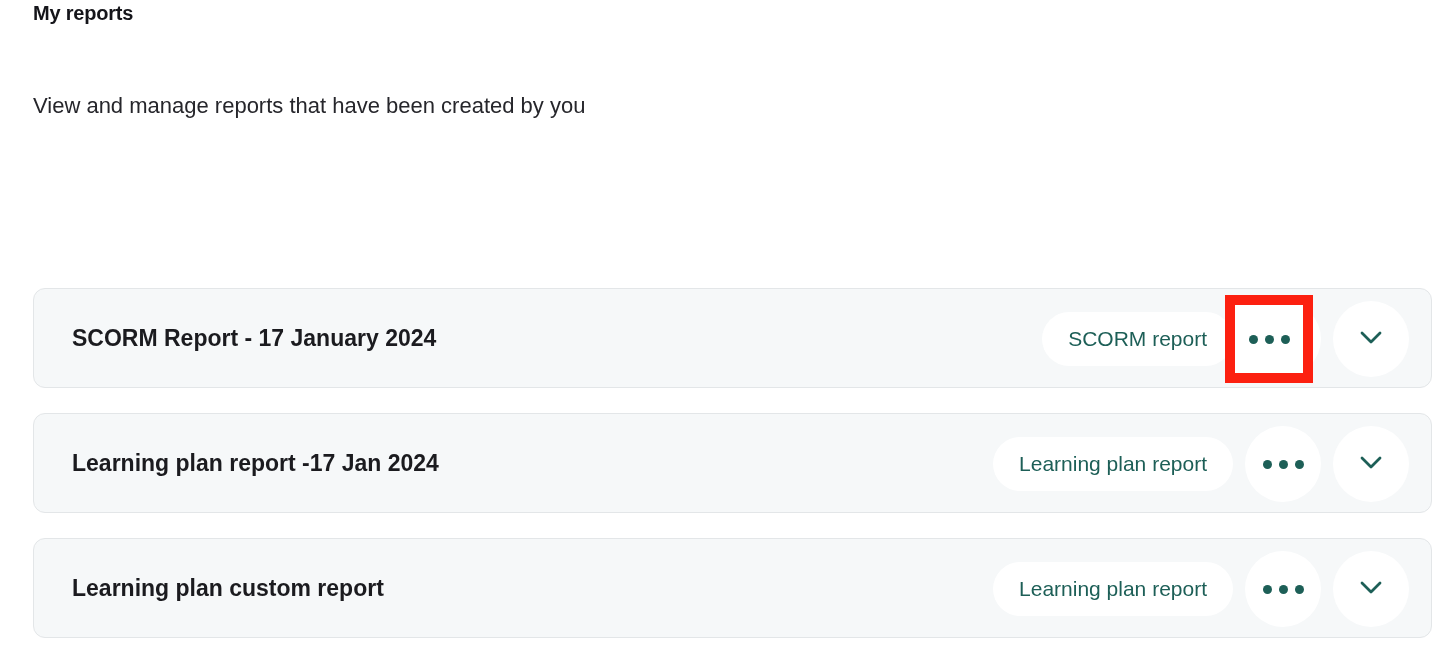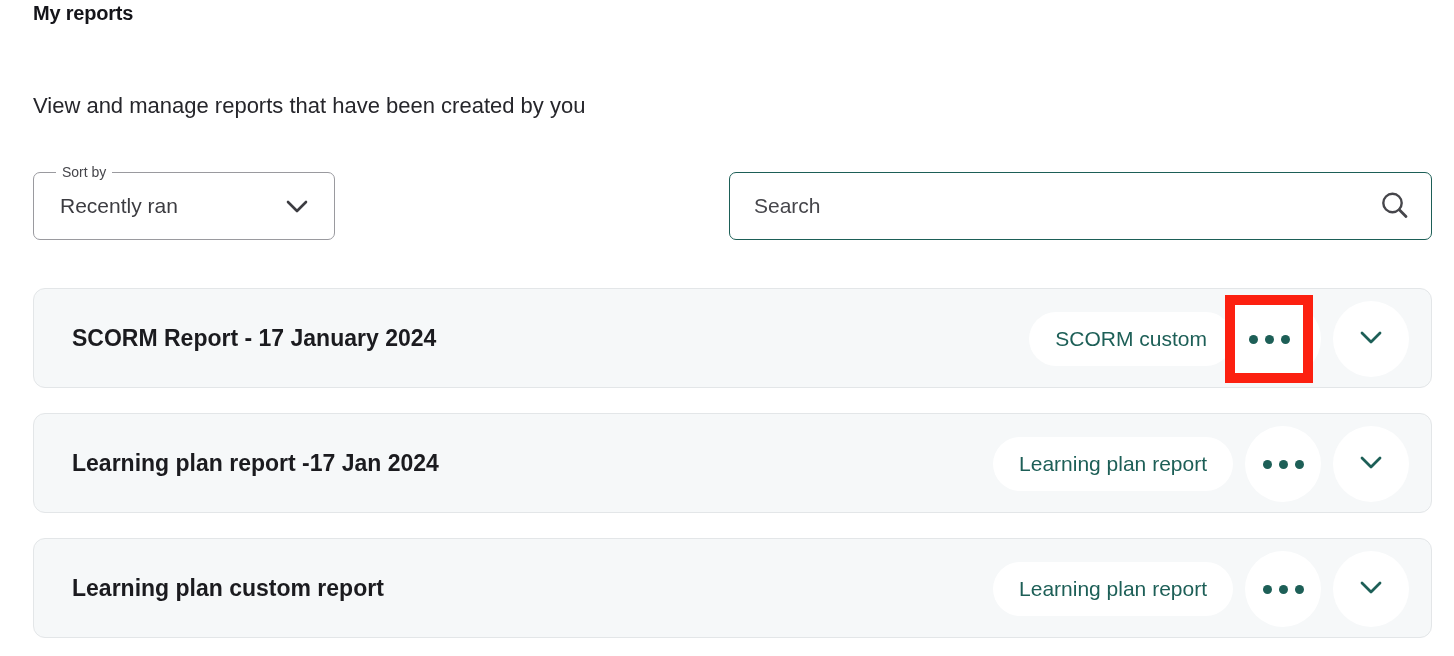--- a/index.html
+++ b/index.html
@@ -243,48 +243,30 @@
 </head>
 <body>
 
 <div class="page">
 
   <div class="page-title">My reports</div>
   <div class="page-subtitle">View and manage reports that have been created by you</div>
 
   <div class="controls">
 
-    <div class="select-field sortby">
-      <div class="select-legend">Sort by</div>
-      <div class="select-value">Recently ran</div>
-      <span class="chev-gray">
-        <svg width="30" height="30" viewBox="0 0 30 30" fill="none">
-          <path d="M6 11 L15 20 L24 11" stroke="#3c3c41" stroke-width="2.6" stroke-linecap="round" stroke-linejoin="round"></path>
-        </svg>
-      </span>
-    </div>
-
-
-    <div class="search-field">
-      <div class="search-placeholder">Search</div>
-      <span class="search-icon-btn">
-        <svg width="36" height="36" viewBox="0 0 36 36" fill="none">
-          <circle cx="15.5" cy="15" r="9.2" stroke="#46464b" stroke-width="2.4"></circle>
-          <path d="M22.3 21.8 L29 28.6" stroke="#46464b" stroke-width="2.8" stroke-linecap="round"></path>
-        </svg>
-      </span>
-    </div>
+
+
   </div>
 
   <div class="rows">
 
     <div class="report-row r0">
       <div class="row-title">SCORM Report - 17 January 2024</div>
       <div class="row-right">
-        <div class="type-pill">SCORM custom</div>
+        <div class="type-pill">SCORM report</div>
         <div class="circle-btn">
           <span class="dots">
               <span></span>
               <span></span>
               <span></span>
             </span>
         </div>
         <div class="circle-btn">
           <span>
             <svg width="34" height="34" viewBox="0 0 34 34" fill="none">

